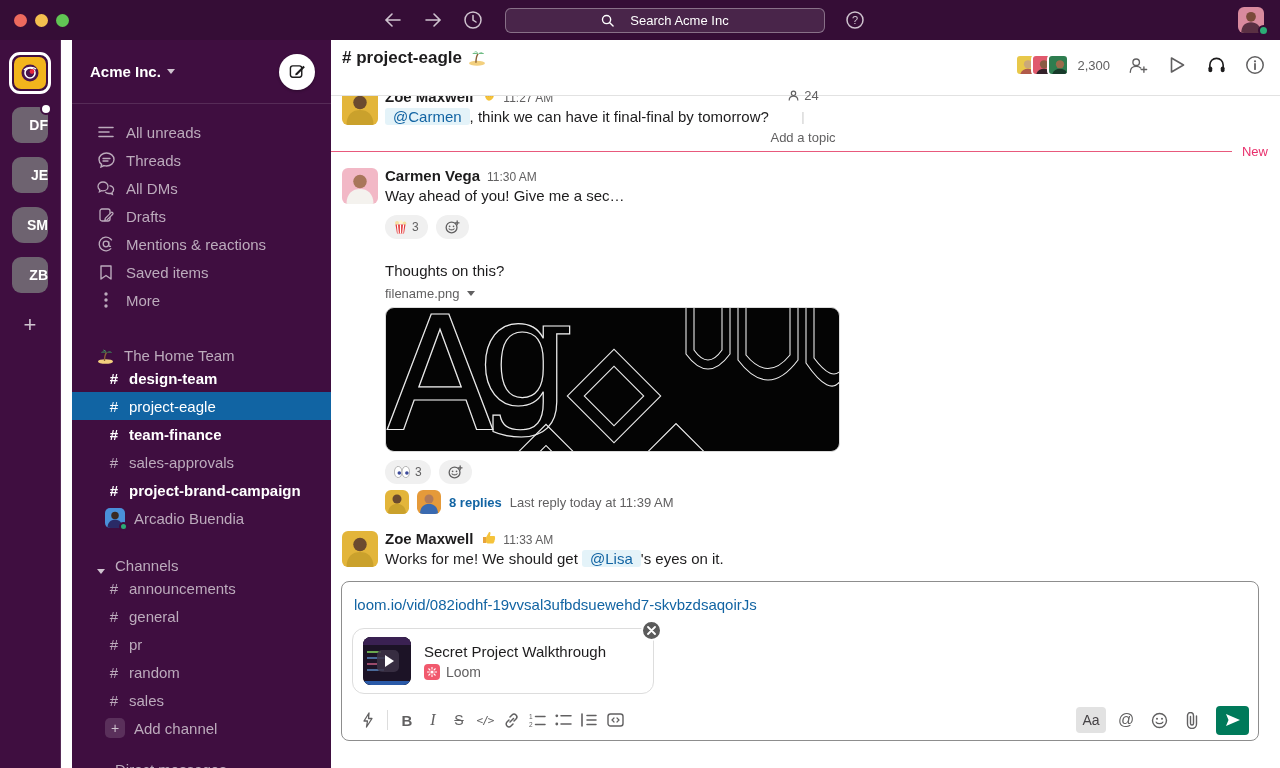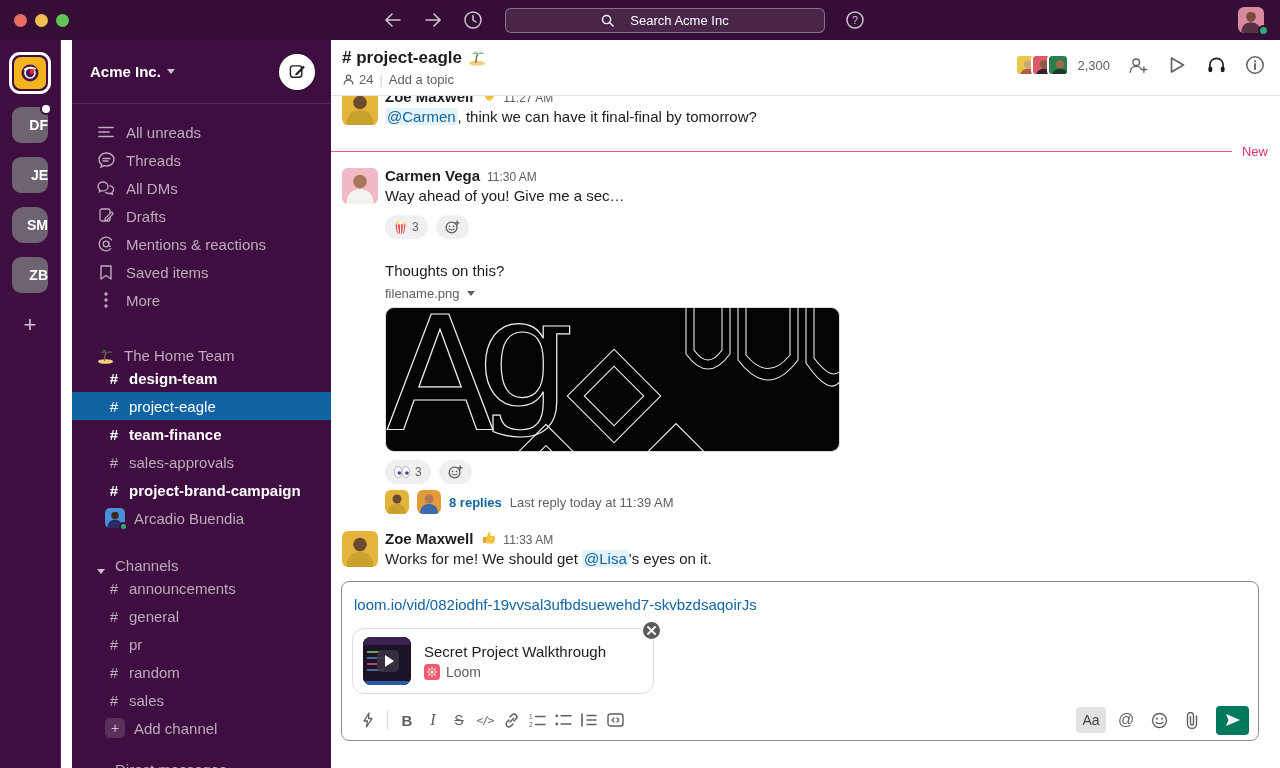--- a/index.html
+++ b/index.html
@@ -50,38 +50,38 @@
   .ch-selected { background:#1164a3; color:#fff; }
   .mini-av { width:20px; height:20px; border-radius:5px; position:relative; overflow:visible; flex:0 0 auto;}
   .mini-av .pav { width:20px; height:20px; border-radius:5px; overflow:hidden;}
   .mini-presence { position:absolute; right:-3px; bottom:-3px; width:9px; height:9px; border-radius:50%; background:#2bac76; border:2px solid #3f0e40;}
   .plusbox { width:20px; height:20px; border-radius:5px; background:rgba(255,255,255,0.14); color:#cfc3cf; display:flex; align-items:center; justify-content:center; font-size:14px; flex:0 0 auto;}
 
   
   .main { position:absolute; left:320px; top:40px; right:0; bottom:0; background:#fff; }
   .chan-header { position:absolute; left:0; right:0; top:0; height:56px; border-bottom:1px solid #e2e2e2; background:#fff; z-index:5; padding:8px 16px 0 22px;}
   .chan-title { font-size:17px; font-weight:800; display:flex; align-items:center; gap:6px; cursor:pointer;}
-  .chan-sub { margin-top:4px; font-size:13px; color:#616061; display:flex; align-items:center; gap:6px;}
+  .chan-sub { margin-top:20px; font-size:13px; color:#616061; display:flex; align-items:center; gap:6px;flex-direction:column;}
   .chan-sub .seg { cursor:pointer; display:flex; align-items:center; gap:4px;}
   .hdr-right { position:absolute; right:14px; top:14px; display:flex; align-items:center; gap:17px;}
   .hdr-avs { display:flex; cursor:pointer; }
   .hdr-avs .hav { width:22px; height:22px; border-radius:5px; overflow:hidden; border:2px solid #fff; margin-left:-6px;}
   .hdr-avs .hav:first-child{ margin-left:0;}
   .hdr-count { font-size:13px; color:#616061; margin-left:-9px; cursor:pointer;}
   .hdr-ico { color:#616061; cursor:pointer; display:flex; align-items:center; justify-content:center; width:22px; height:22px;}
 
   
   .messages { position:absolute; left:0; right:0; top:56px; height:485px; overflow:hidden; }
   .msg { position:relative; padding:3px 24px 3px 65px; }
   .msg-avatar { position:absolute; left:22px; top:4px; width:36px; height:36px; border-radius:6px; overflow:hidden; cursor:pointer;}
   .msg-head { display:flex; align-items:baseline; gap:7px; }
   .msg-name { font-weight:800; font-size:15px; cursor:pointer;}
   .msg-time { font-size:12px; color:#616061; cursor:pointer;}
   .msg-text { font-size:15px; line-height:22px; margin-top:1px;}
-  .mention { color:#1264a3; background:rgba(29,155,209,0.12); border-radius:3px; padding:0 2px; cursor:pointer;}
+  .mention { color:#1264a3; background:rgba(29,155,209,0.12); border-radius:3px; padding:0 8px; cursor:pointer;}
   .emoji-inline { display:inline-block; vertical-align:-2px; margin-left:2px;}
   .new-divider { position:relative; height:21px; margin:10px 0 2px 0; display:flex; align-items:center; padding:0 12px 0 0;}
   .new-divider .line { flex:1; height:1px; background:#e8597c; }
   .new-divider .lbl { color:#e8306c; font-size:13px; padding-left:10px; font-weight:400;}
   .react-row { display:flex; gap:8px; margin:8px 0 4px 0; align-items:center;}
   .pill { height:24px; padding:0 9px; background:#f0f0f0; border-radius:12px; display:flex; align-items:center; gap:5px; font-size:12px; color:#616061; cursor:pointer;}
   .pill-add { width:33px; justify-content:center; }
   .file-row { display:flex; align-items:center; gap:8px; color:#616061; font-size:13px; margin:4px 0 6px 0; cursor:pointer;}
   .attach-img { width:455px; height:145px; background:#040404; border:1px solid #dcdcdc; border-radius:9px; overflow:hidden; cursor:pointer;}
   .thread-row { display:flex; align-items:center; gap:8px; margin:6px 0 10px 0; cursor:pointer;}

